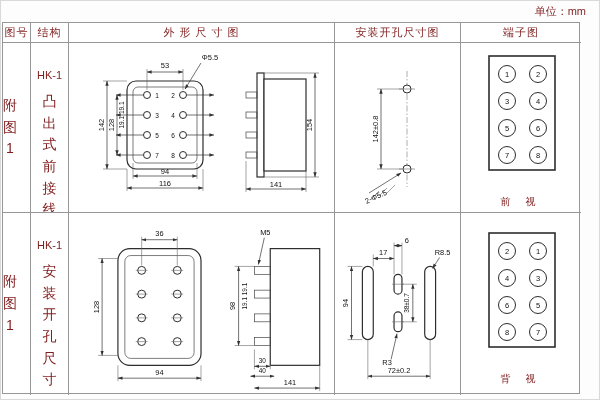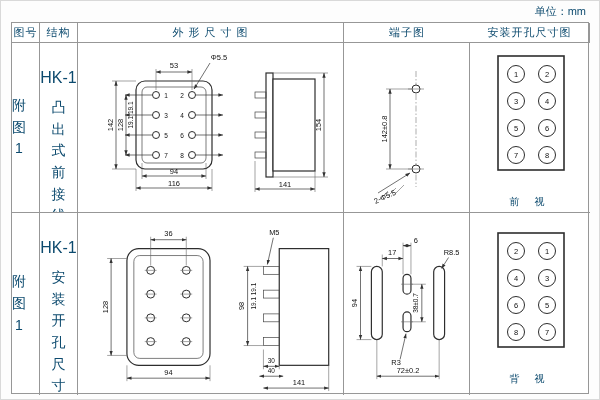--- a/index.html
+++ b/index.html
@@ -1,35 +1,35 @@
 <!DOCTYPE html>
 <html><head>
 <meta charset="utf-8">
 <style>
   html,body { margin:0; padding:0; background:#eee; }
   .page {
     position:relative; width:600px; height:400px; background:#fdfdfd;
-    font-family:"Liberation Sans","DejaVu Sans",sans-serif; color:#0c4a6e;
+    font-family:"Liberation Sans","DejaVu Sans",sans-serif; color:#7f1d1d;
     box-shadow:inset 0 0 0 1px #d9d9d9; overflow:hidden;text-decoration:underline;
   }
   .unit { position:absolute; top:4px; right:14px; font-size:11px; }
   .tbl {
-    position:absolute; left:11px; top:22px; width:578px; height:372px;
+    position:absolute; left:2px; top:22px; width:578px; height:372px;
     display:grid;
     grid-template-columns:28px 38px 266px 126px 120px;
     grid-template-rows:20px 170px 182px;
     border:1px solid #979797; box-sizing:border-box; background:#fff;
   }
   .cell { border-right:1px solid #979797; border-bottom:1px solid #979797; box-sizing:border-box; position:relative; overflow:hidden; }
   .cell.lc { border-right:none; }
   .cell.lr { border-bottom:none; }
   .hcell { display:flex; align-items:center; justify-content:center; font-size:11px; letter-spacing:1px; }
   .vcell { display:flex; flex-direction:column; align-items:flex-start; justify-content:center; }
   .vtext { width:1em; word-break:break-all; text-align:center; font-size:14px; line-height:1.55; }
-  .model { font-size:16px; margin-bottom:10px; }
+  .model { font-size:11px; margin-bottom:10px; }
   .structcell { display:flex; flex-direction:column; align-items:center; justify-content:flex-start; padding-top:26px; }
   .termcell { display:flex; flex-direction:column; align-items:center; justify-content:center; }
   .caption { font-size:10px; letter-spacing:6px; margin-top:13px; }
   svg { display:block; }
   svg text { font-size:7.5px; fill:#111; text-anchor:middle; font-family:"Liberation Sans","DejaVu Sans",sans-serif; }
   svg text.tn { font-size:6.5px; }
   svg .ol { stroke:#2d2d2d; stroke-width:1.2; fill:#fff; }
   svg .il { stroke:#444; stroke-width:.7; fill:none; }
   svg .xl { stroke:#666; stroke-width:.6; }
   svg .dl { stroke:#333; stroke-width:.7; marker-start:url(#ar); marker-end:url(#ar); }
@@ -50,22 +50,22 @@
 
 <div class="page">
 
   <div class="unit">单位：mm</div>
 
   <div class="tbl">
 
     <div class="cell hcell">图号</div>
     <div class="cell hcell">结构</div>
     <div class="cell hcell">外 形 尺 寸 图</div>
+    <div class="cell hcell">安装开孔尺寸图</div>
     <div class="cell hcell lc">端子图</div>
-    <div class="cell hcell">安装开孔尺寸图</div>
 
     <div class="cell vcell">
       <div class="vtext">附图1</div>
     </div>
     <div class="cell structcell">
       <div class="model">HK-1</div>
       <div class="vtext">凸出式前接线</div>
     </div>
 
     <div class="cell">

